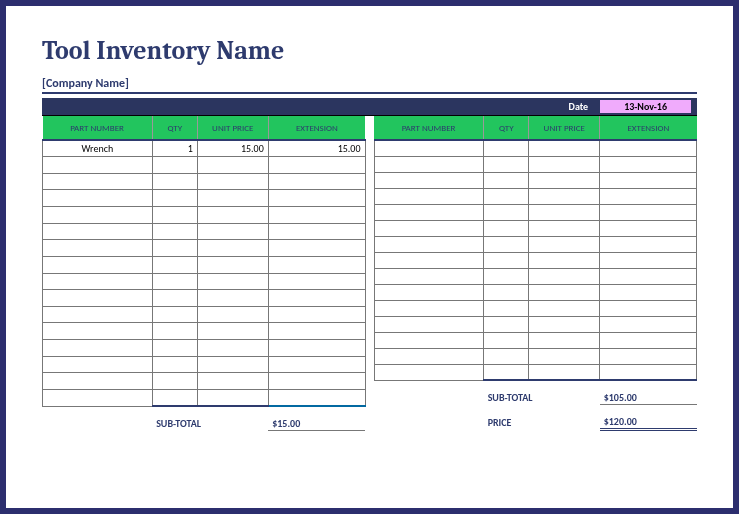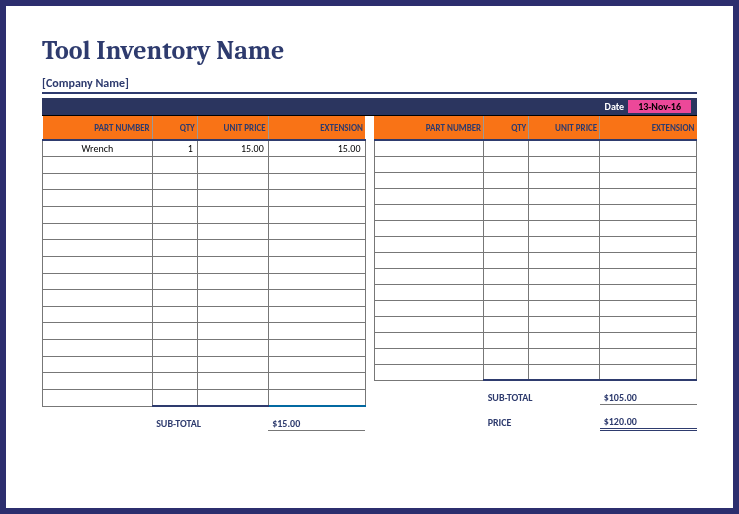--- a/index.html
+++ b/index.html
@@ -44,42 +44,42 @@
     height: 18px;
     margin-top: 4px;
     display: flex;
     justify-content: flex-end;
     align-items: center;
     color: #fff;
     font-size: 10px;
     padding-right: 6px;
     border-bottom: 1px solid #000;
   }
-  .date-label { margin-right: 4px; font-weight: bold; }
-  .date-value { background: #ec4899; color: #000; padding: 0 10px; font-weight: bold; }
+  .date-label { margin-right: 12px; font-weight: bold; }
+  .date-value { background: #f0abfc; color: #000; padding: 0 24px; font-weight: bold; }
   .tables-wrap {
     display: flex;
     gap: 8px;
     margin-top: 0;
   }
   .inv-table {
     border-collapse: collapse;
     width: 50%;
     font-size: 10px;
   }
   .inv-table th {
     color: #2e3b6e;
-    font-weight: bold;
+    font-weight: normal;
     font-size: 9px;
-    text-align: right;
+    text-align: center;
     padding: 6px 2px;
     border-bottom: 2px solid #2e3b6e;
     border-left: 1px solid #999;
     border-right: 1px solid #999;
-    background: #f97316;
+    background: #22c55e;
   }
   .inv-table th:first-child { border-left: none; }
   .inv-table th:last-child { border-right: none; }
   .inv-table td {
     border: 1px solid #777;
     height: 16px;
     padding: 0 4px;
     vertical-align: middle;
   }
   .col-part { width: 34%; text-align: center; }

